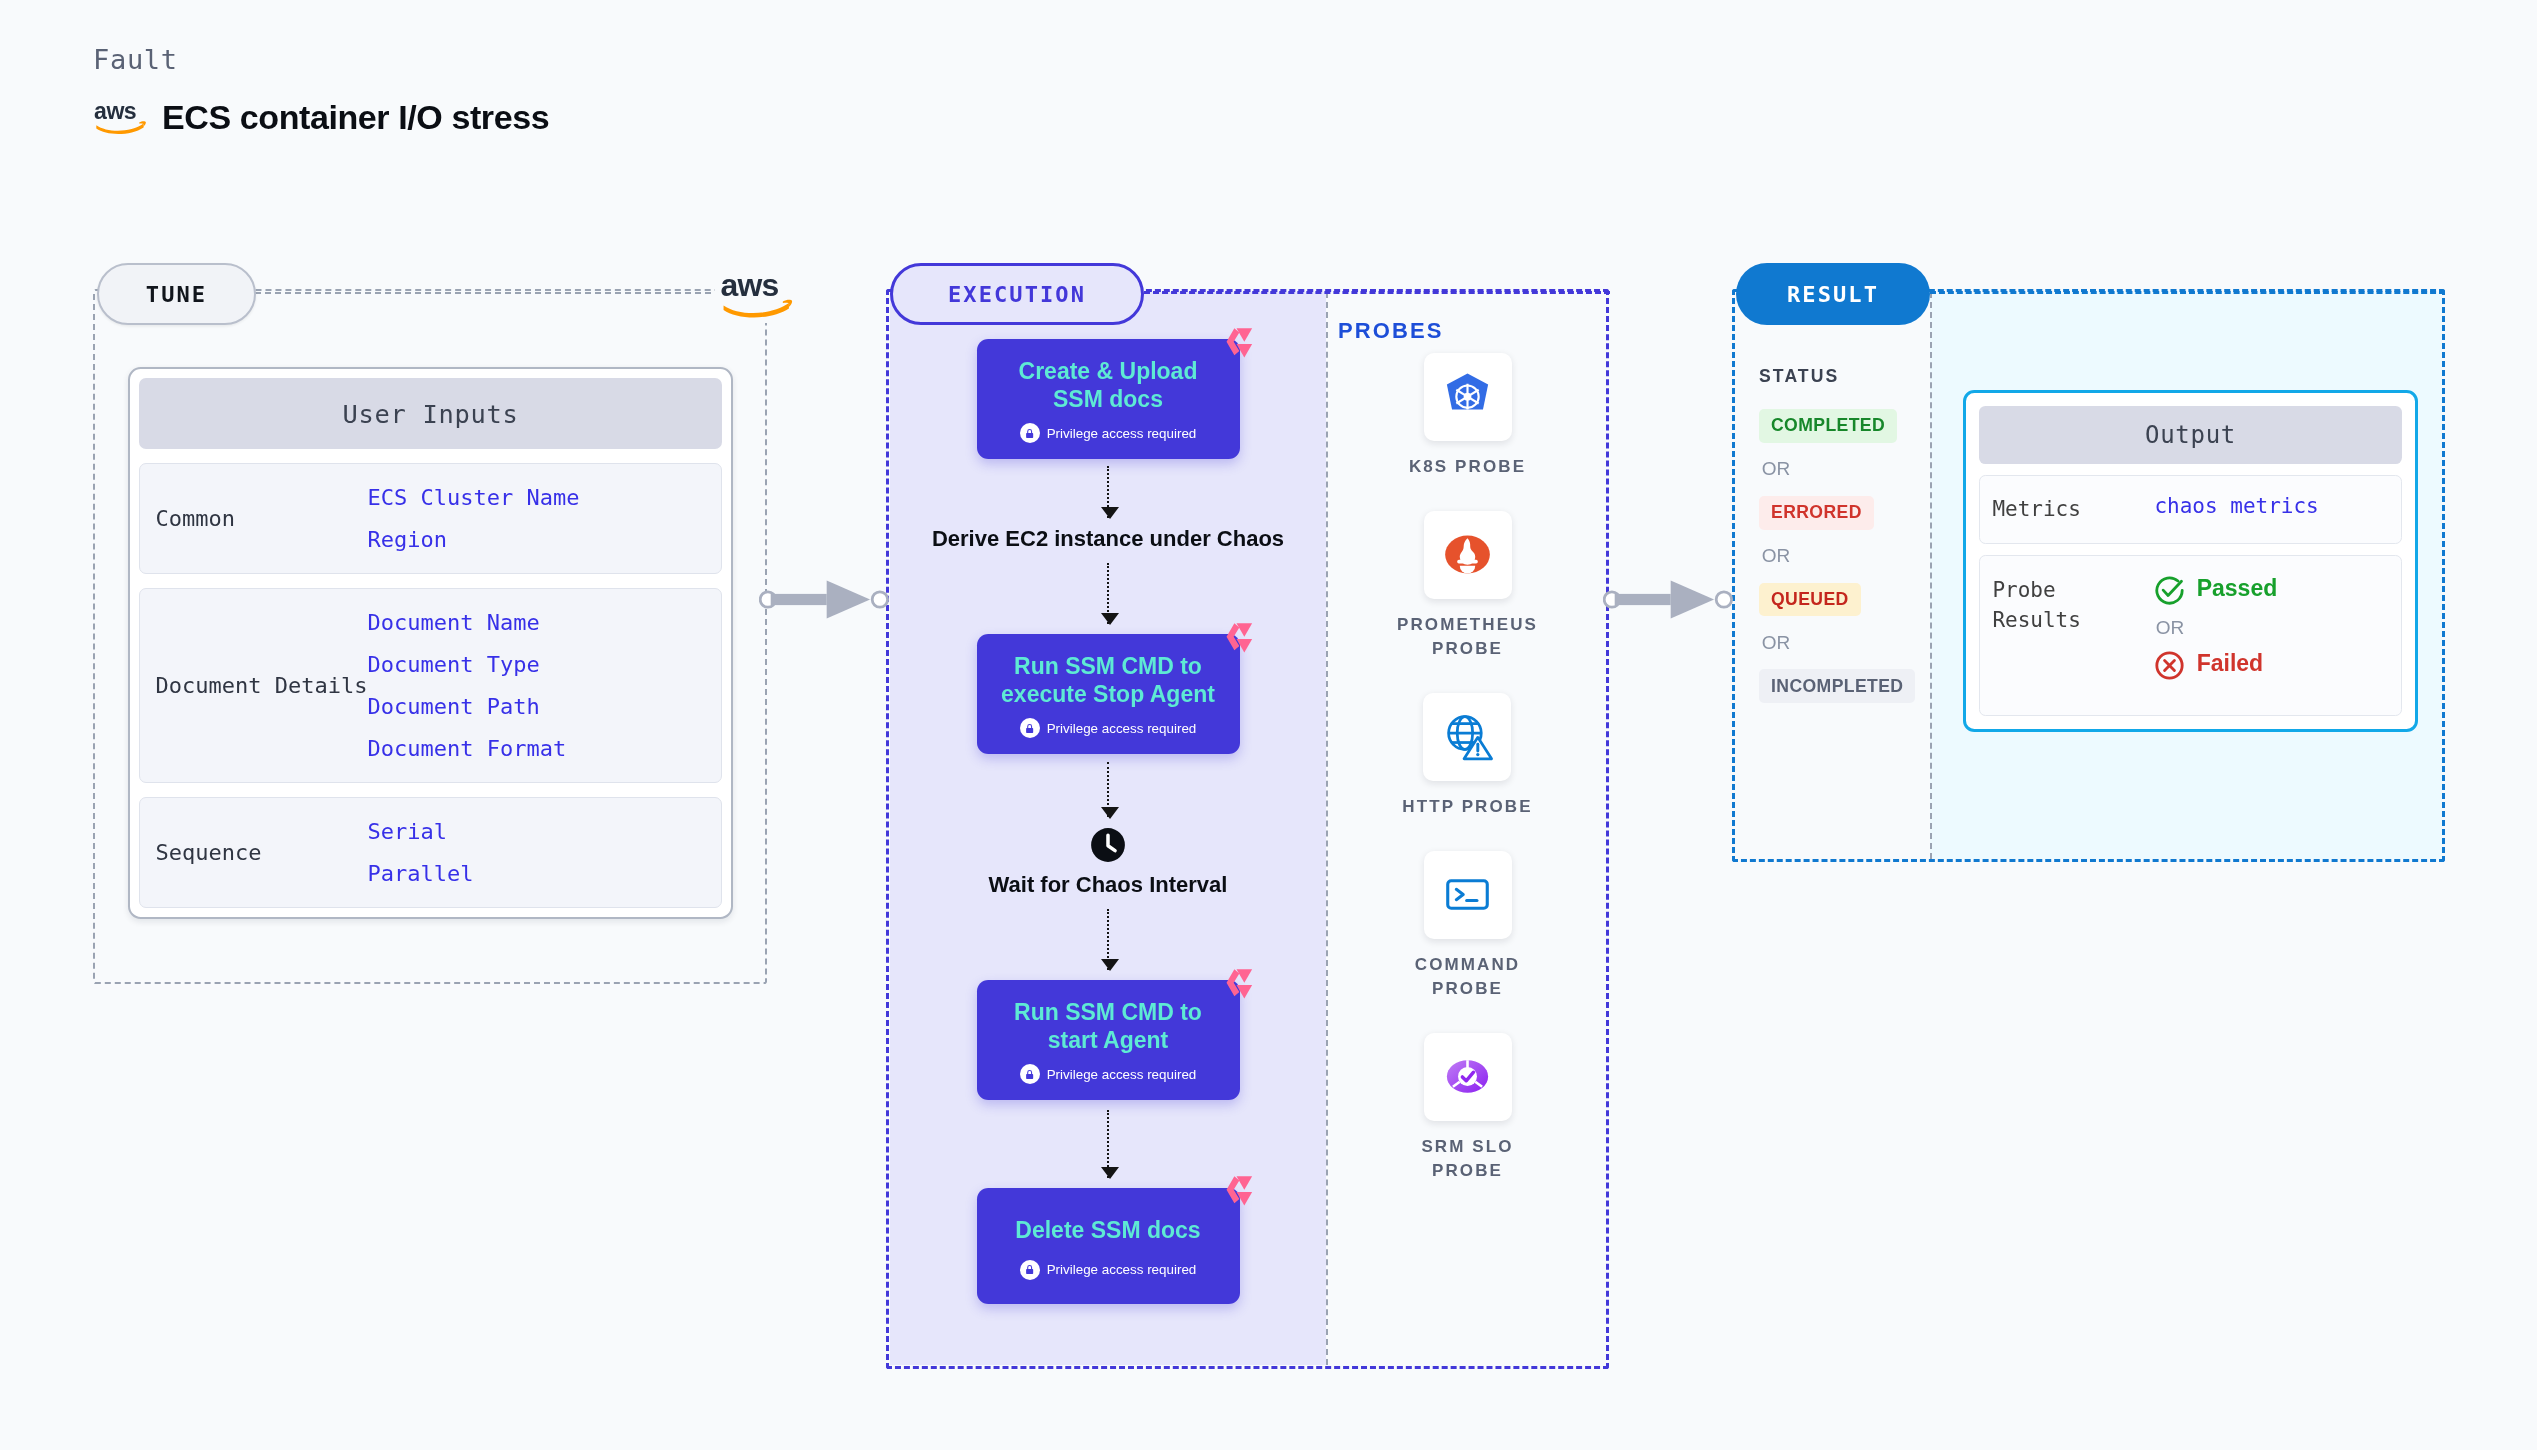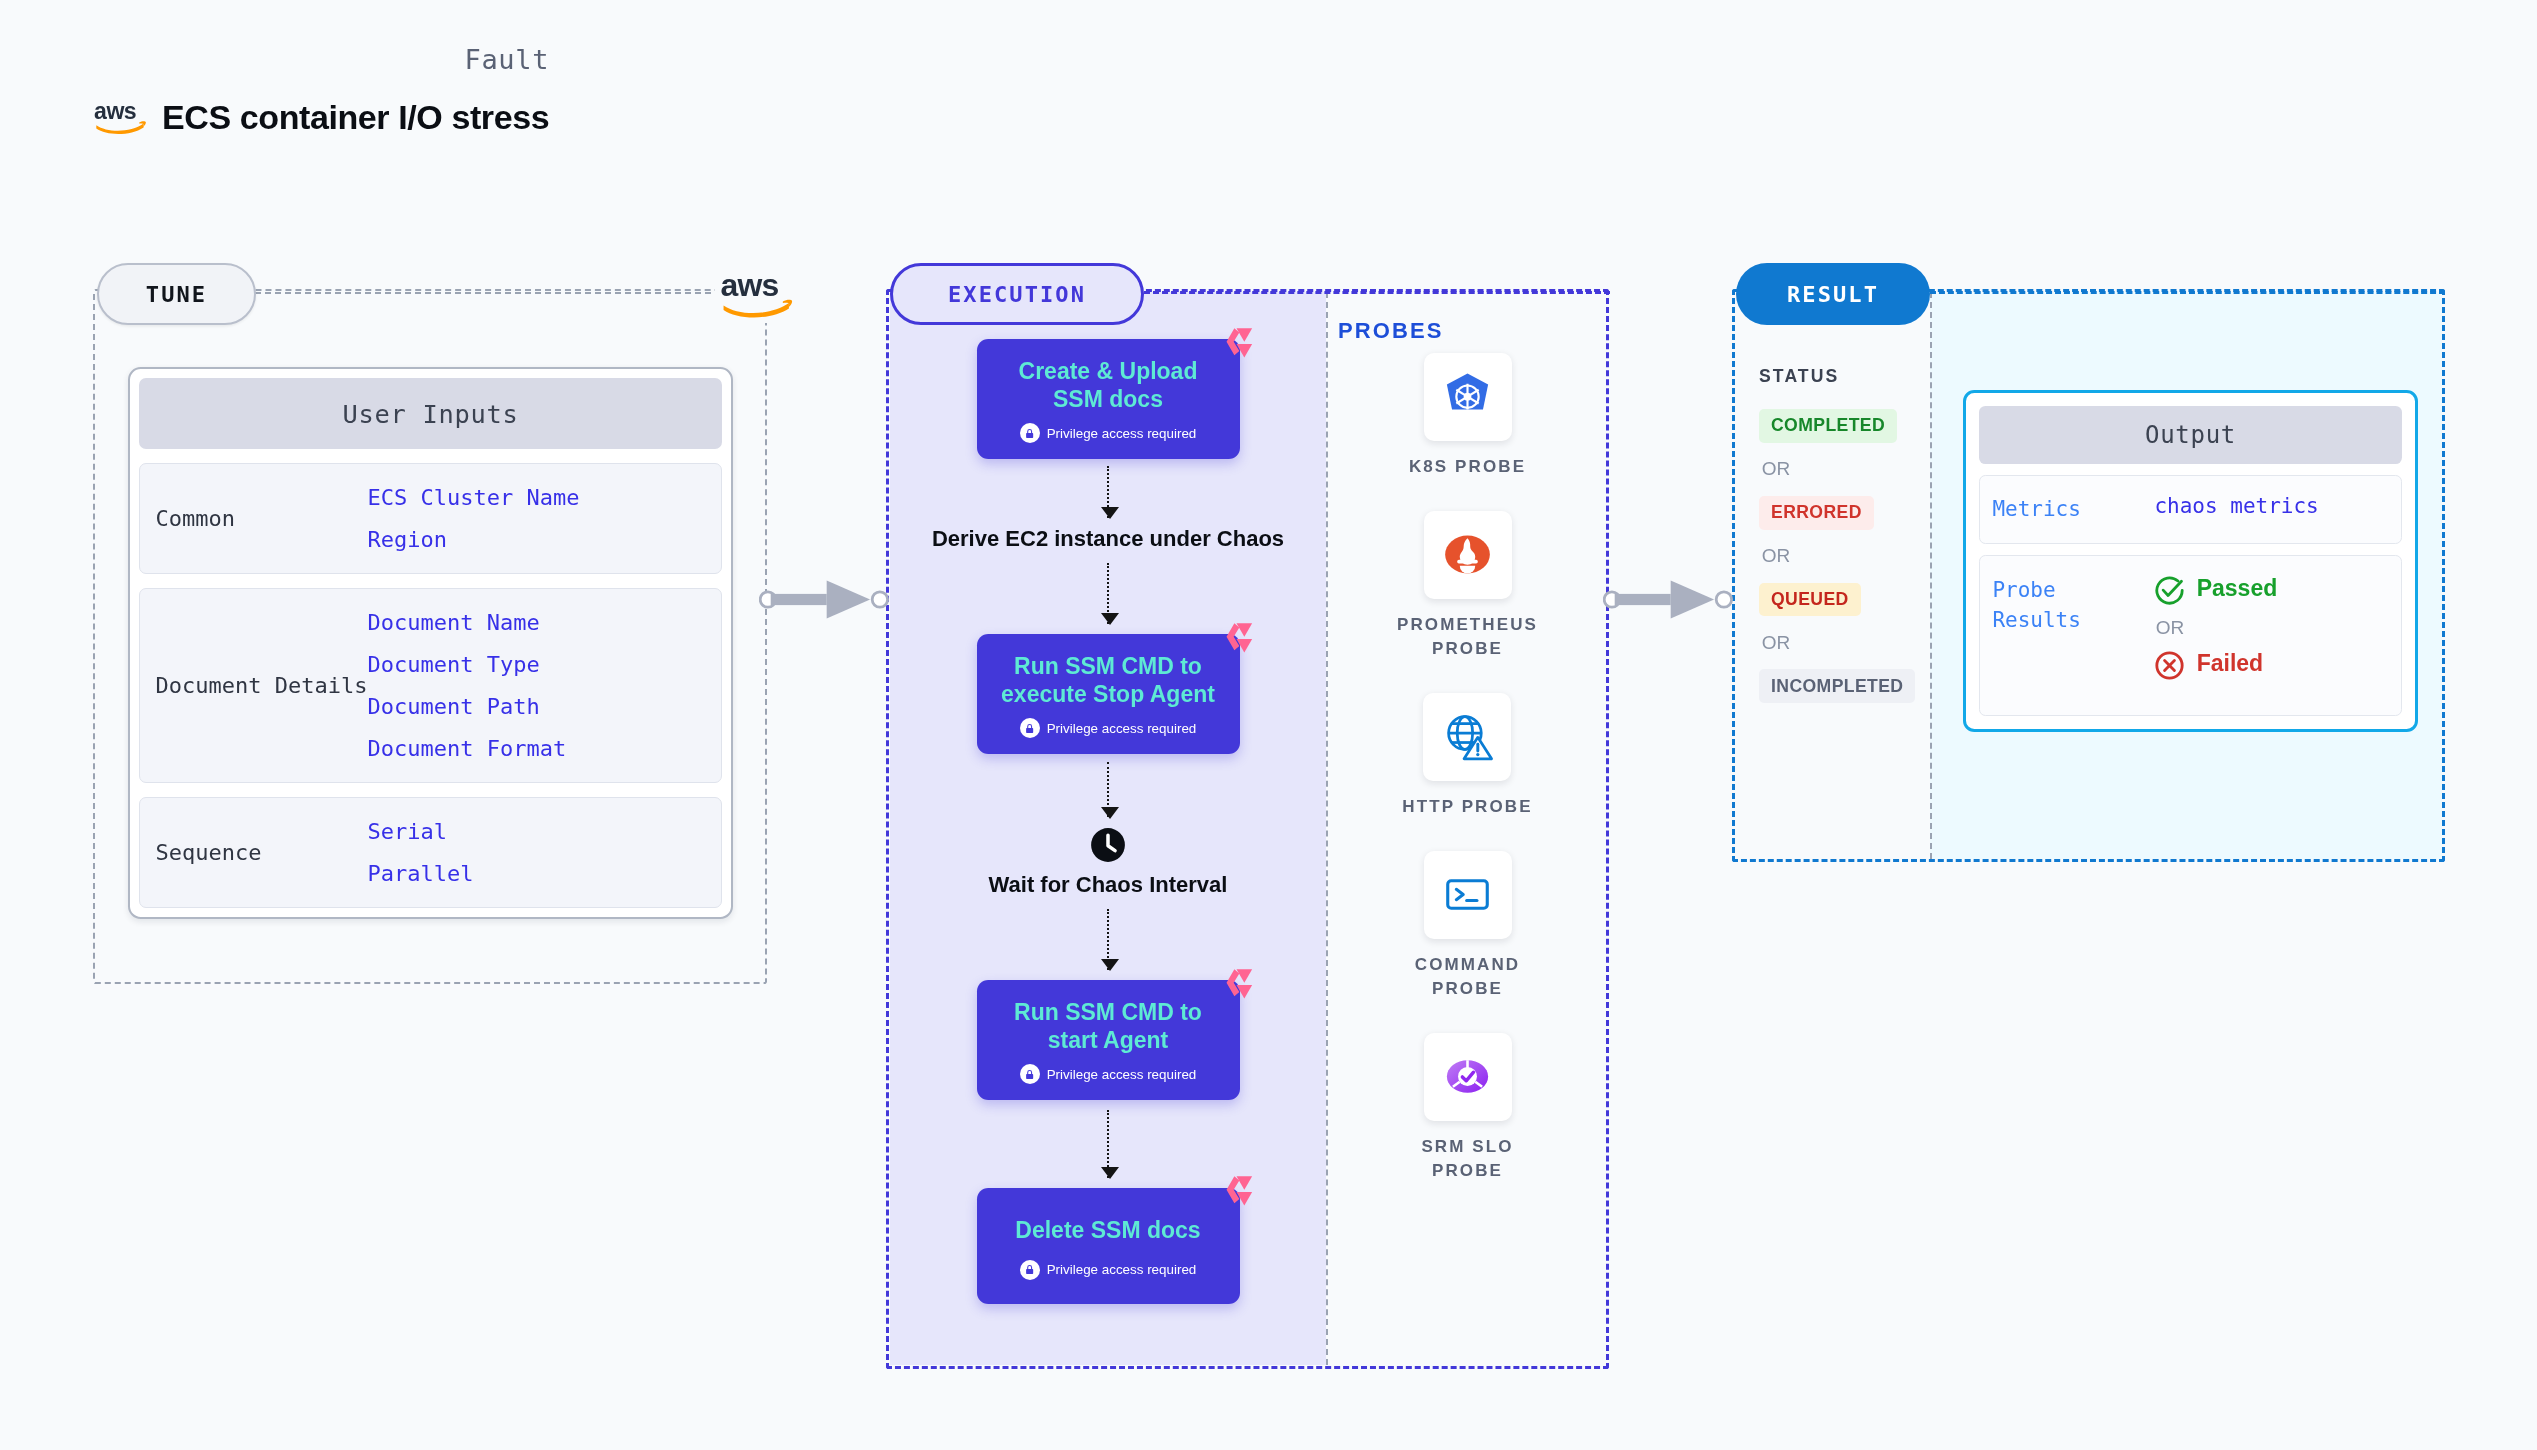--- a/index.html
+++ b/index.html
@@ -7,21 +7,21 @@
   body {
     width: 2538px;
     height: 1451px;
     background: #f8fafc;
     font-family: "Liberation Sans", sans-serif;
     position: relative;
     overflow: hidden;
   }
 
   
-  #header { position: absolute; left: 93px; top: 44px; text-align: right; }
+  #header { position: absolute; left: 93px; top: 44px; }
   #fault-label {
     font-family: "DejaVu Sans Mono", monospace;
     font-size: 27px;
     color: #5a6275;
     letter-spacing: 0.7px;
   }
   #title-row {
     display: flex;
     align-items: center;
     gap: 14px;
@@ -367,21 +367,21 @@
     background: #fbfcfe;
     border: 1.4px solid #e3e7ee;
     border-radius: 6.4px;
     display: flex;
     padding: 18.3px 12.7px;
   }
   .output-row-label {
     flex: 0 0 162px;
     font-family: "DejaVu Sans Mono", monospace;
     font-size: 21px;
-    color: #3b82f6;
+    color: #404040;
     line-height: 1.45;
   }
   .output-metrics-value {
     font-family: "DejaVu Sans Mono", monospace;
     font-size: 21px;
     color: #3730e8;
   }
   .probe-results-values { display: flex; flex-direction: column; gap: 4.2px; }
   .probe-result-line {
     display: flex; align-items: flex-start; gap: 11.3px;

